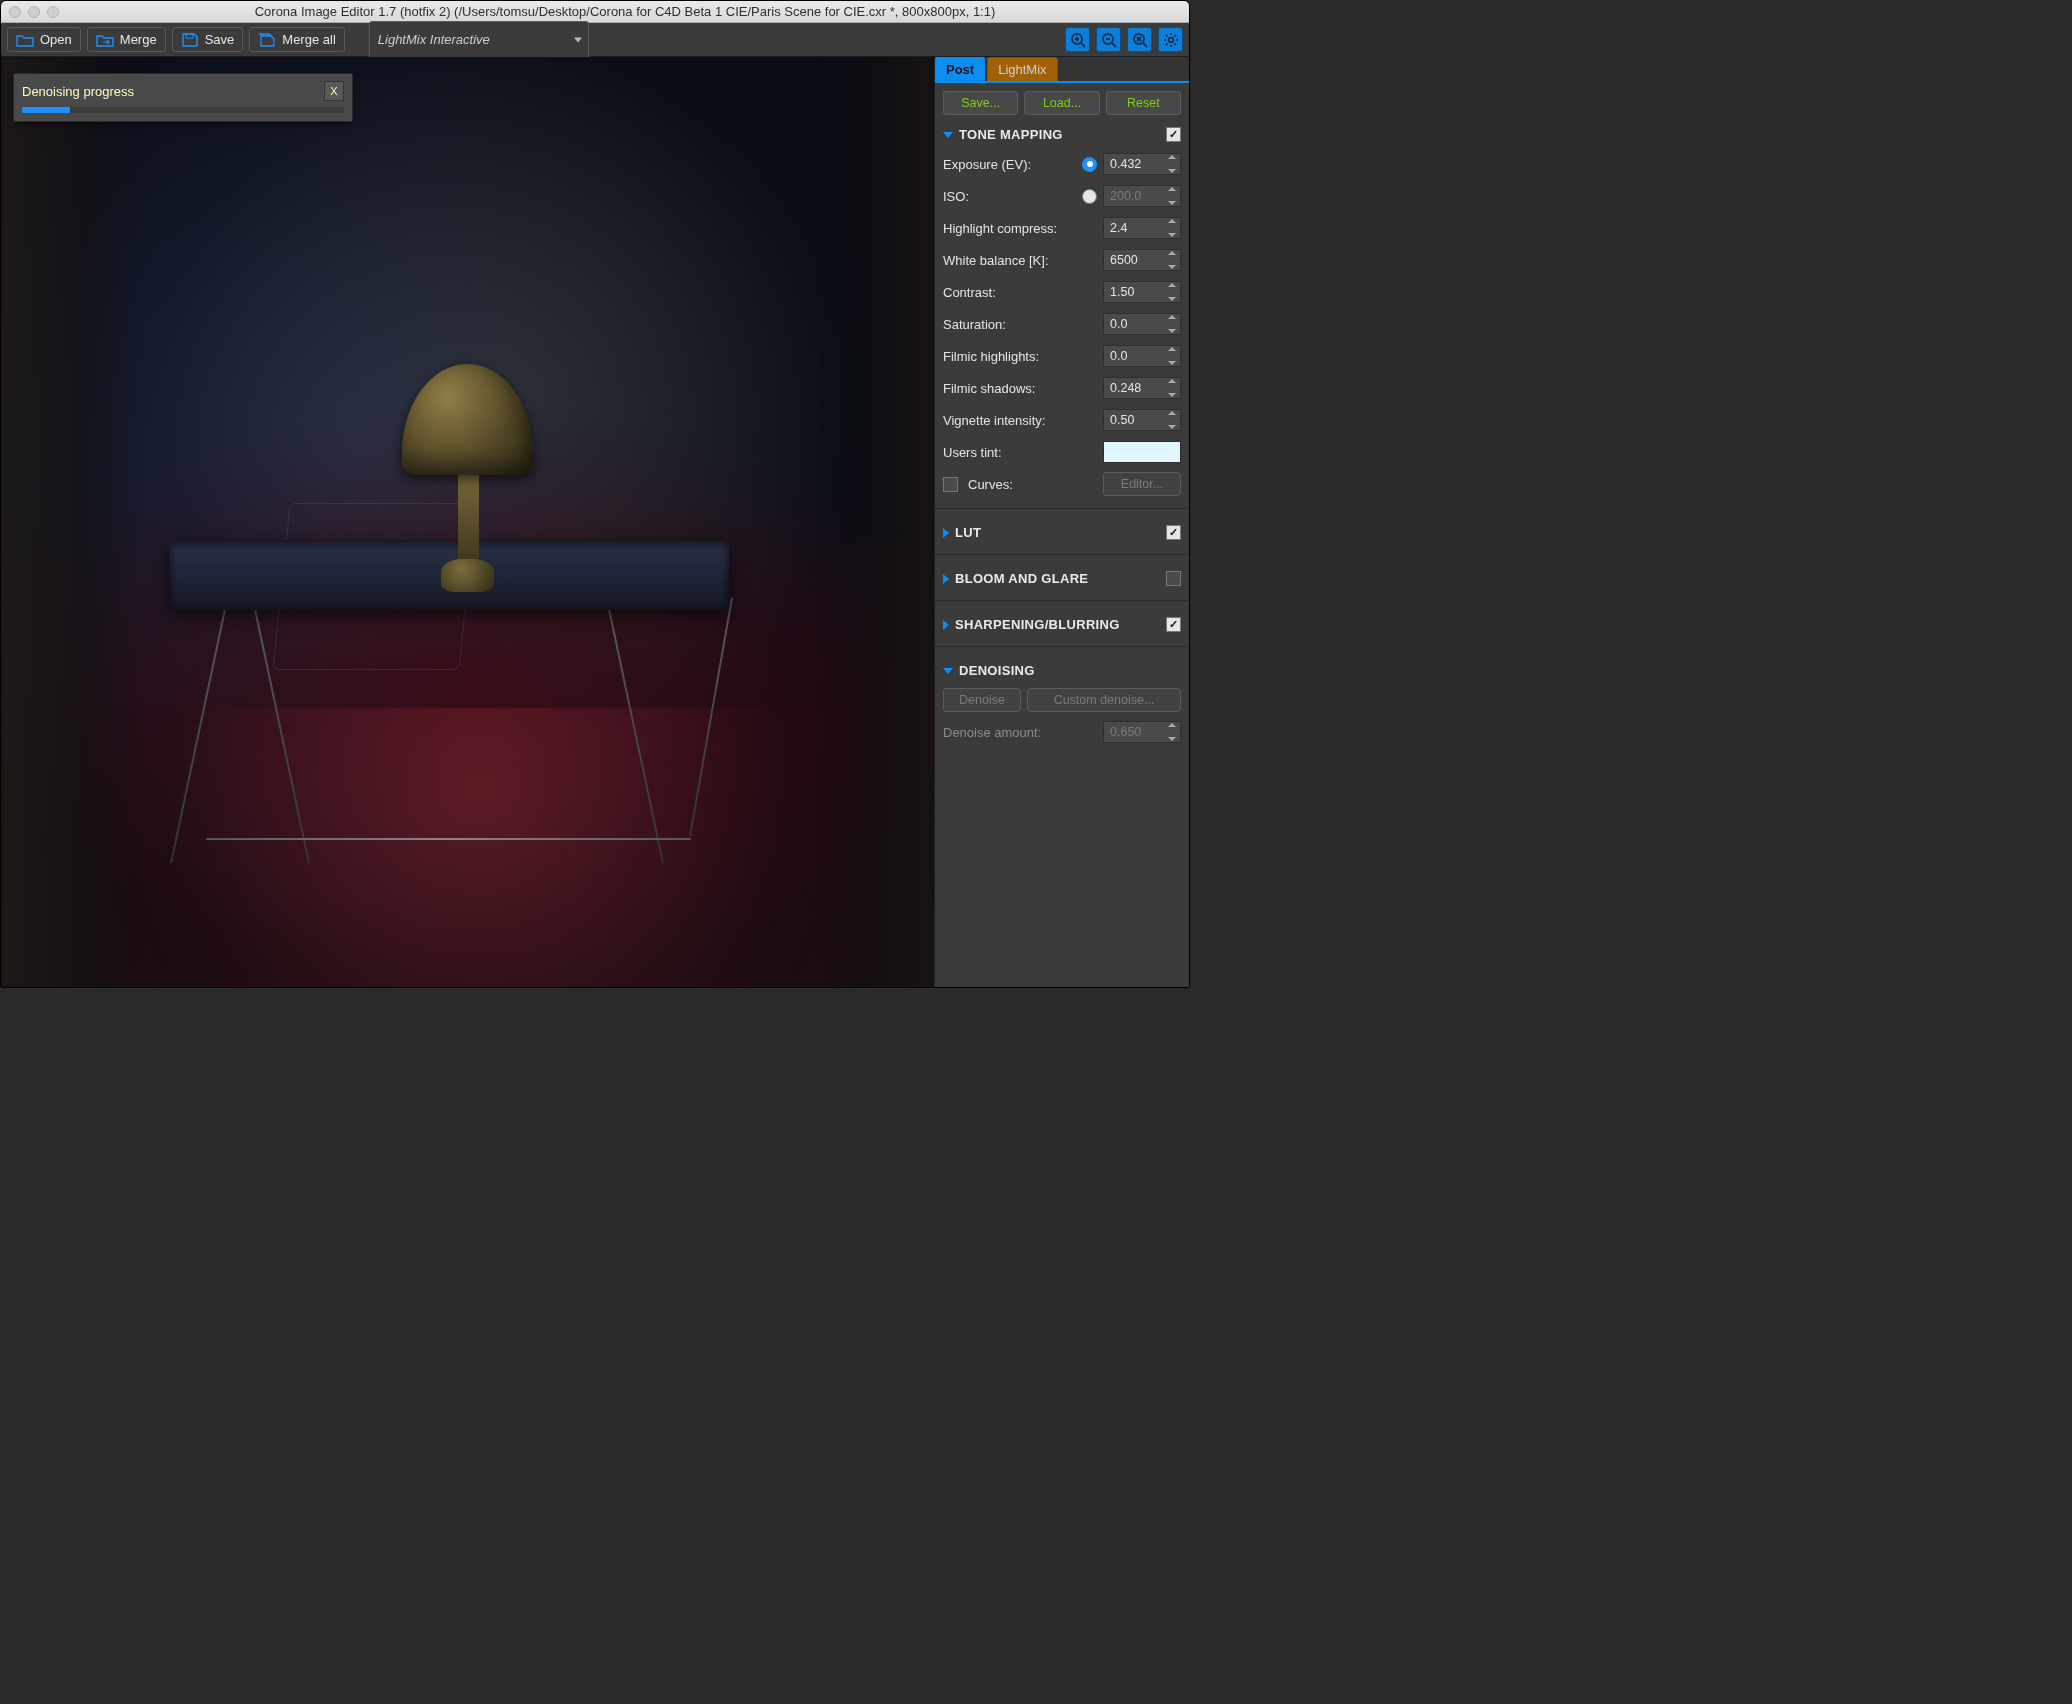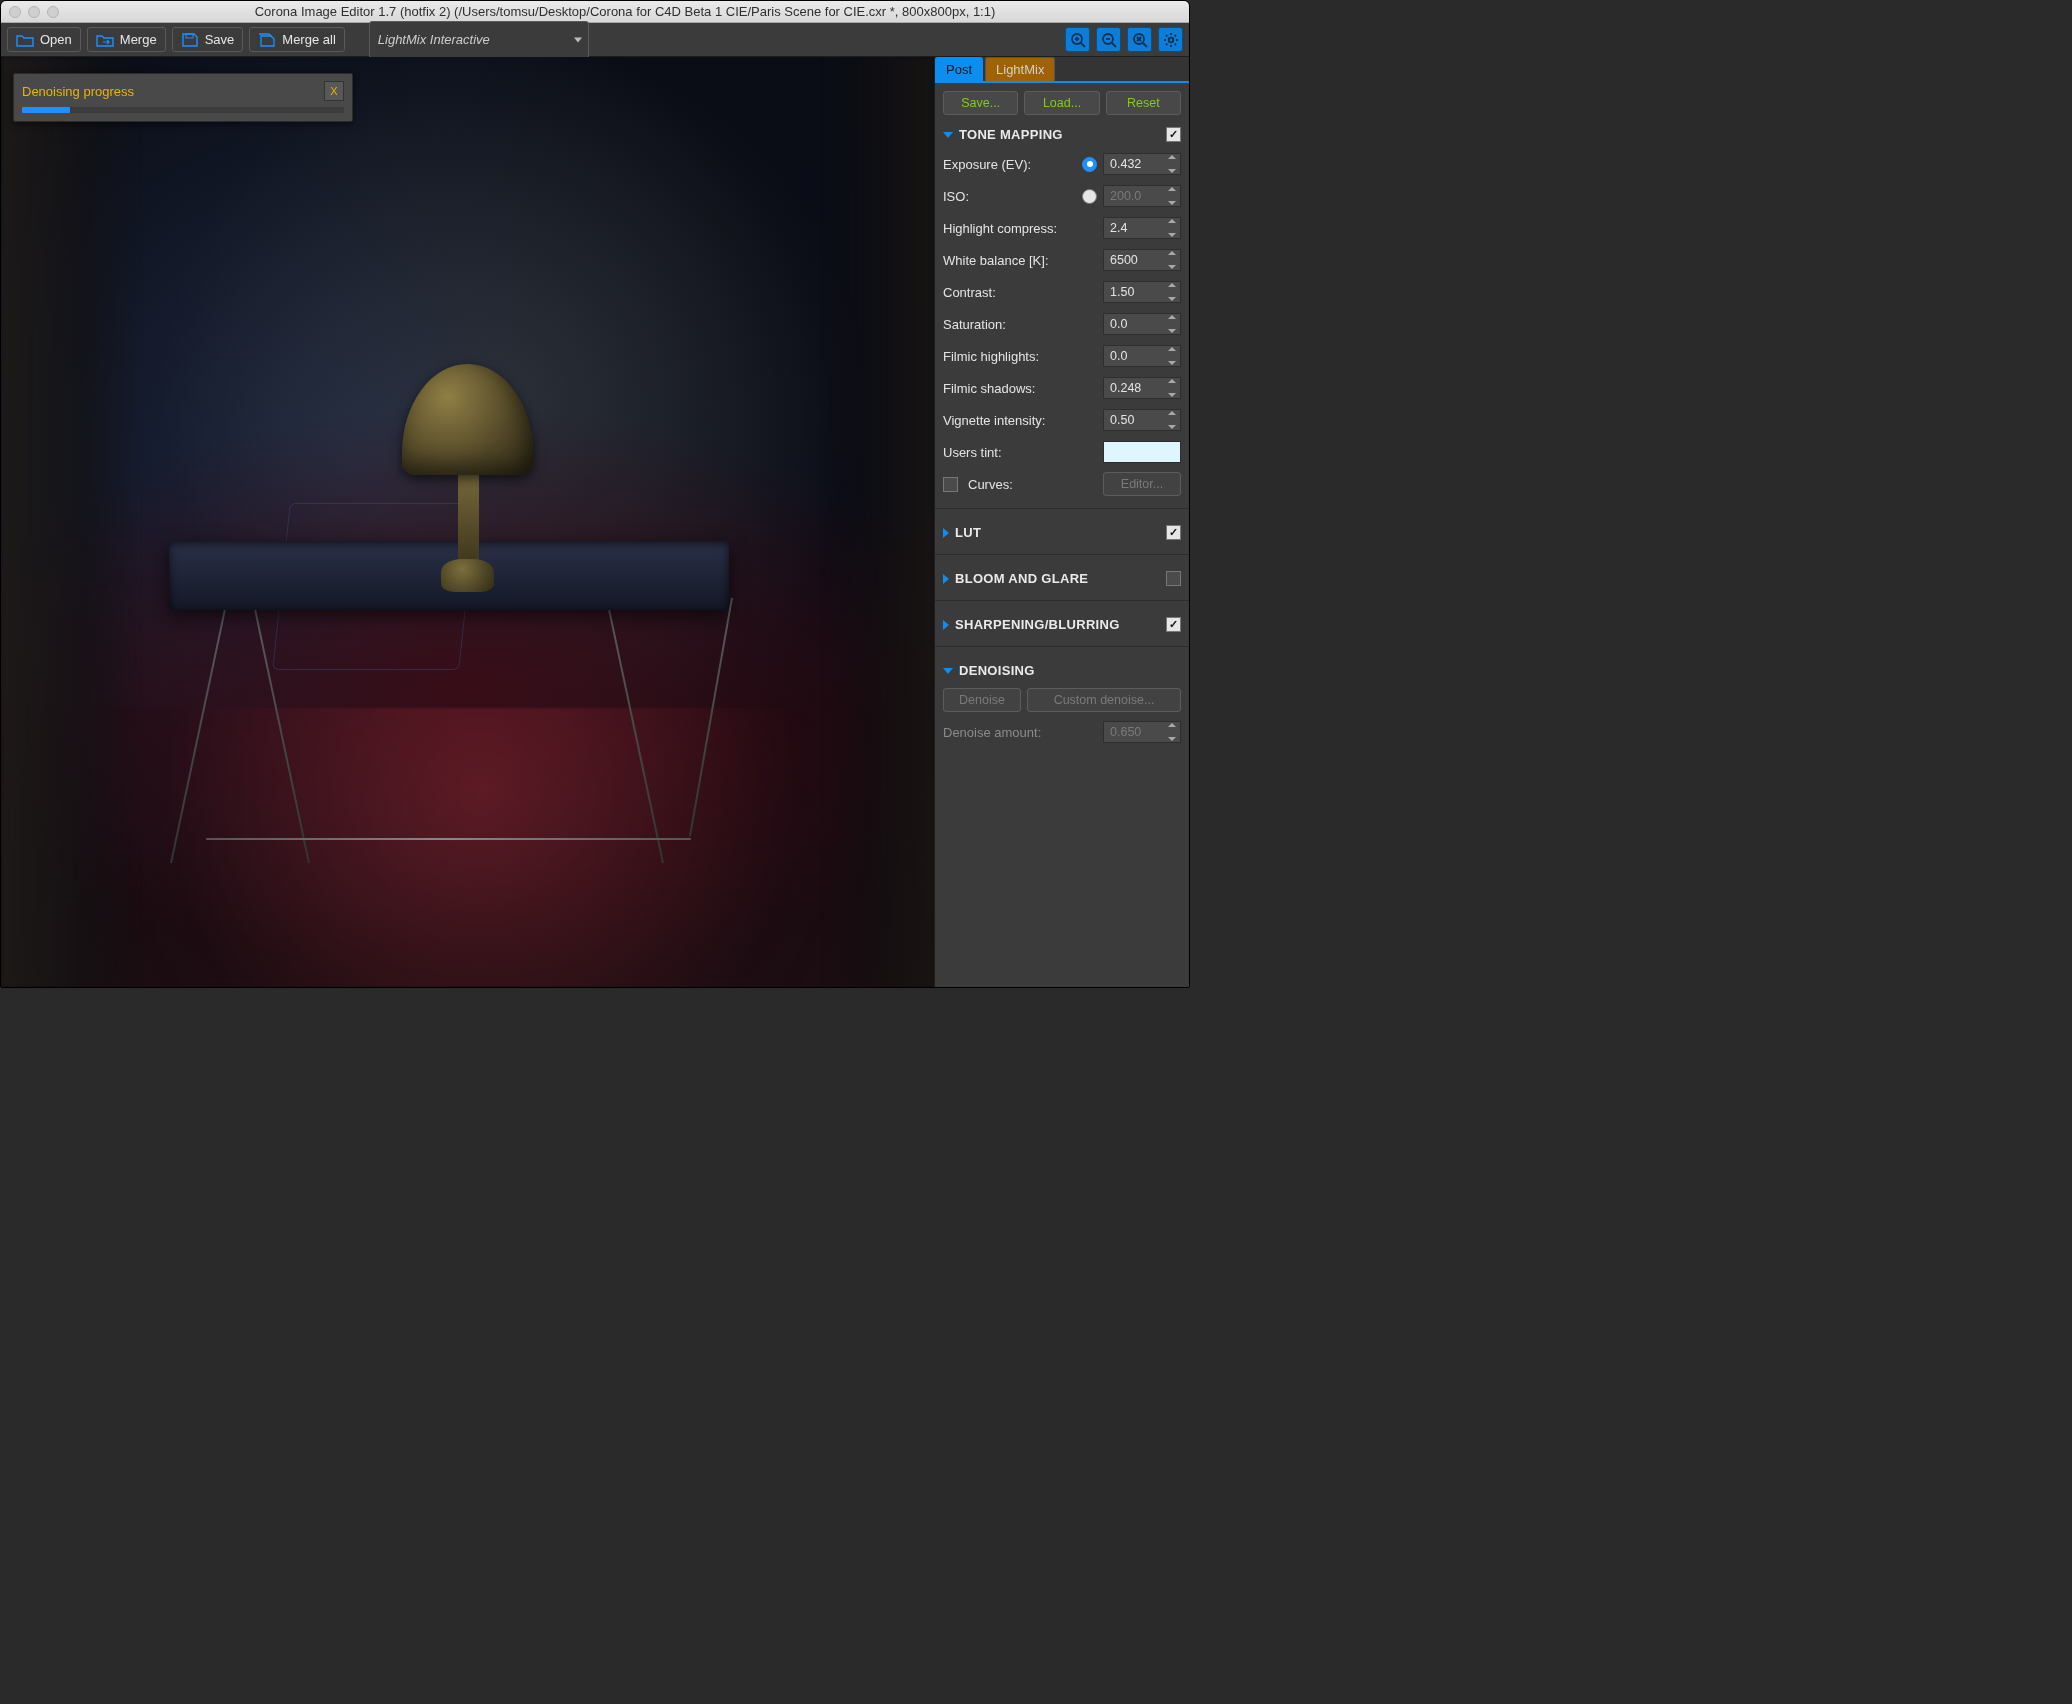--- a/index.html
+++ b/index.html
@@ -37,30 +37,30 @@
   .l2 { left:30%; top:59%; height:28%; transform:rotate(-12deg); }
   .l3 { left:68%; top:59%; height:28%; transform:rotate(-12deg); }
   .l4 { left:76%; top:58%; height:26%; transform:rotate(10deg); }
   .crossbar { position:absolute; left:22%; width:52%; top:84%; height:2px; background:linear-gradient(90deg,#555,#888,#555); border-radius:1px; }
   .lampshade { position:absolute; left:43%; top:33%; width:14%; height:12%; background: radial-gradient(circle at 35% 30%, #8f7e45, #4f4526 60%, #2e2816); border-radius: 50% 50% 12% 12% / 80% 80% 10% 10%; box-shadow: inset -6px -10px 20px rgba(0,0,0,.45), 0 4px 12px rgba(0,0,0,.6); }
   .lampstem { position:absolute; left:49%; top:44%; width:2.2%; height:11%; background: linear-gradient(#7a6d3c,#3d341b); border-radius:2px; }
   .lampbase { position:absolute; left:47.2%; top:54%; width:5.6%; height:3.5%; background: radial-gradient(circle at 40% 30%, #7c6f3e, #2e2914); border-radius: 40% 40% 25% 25%; }
   .chairoutline { position:absolute; left:30%; top:48%; width:20%; height:18%; border:1px solid rgba(70,90,140,.35); border-radius:6px; transform: skewX(-6deg); }
   .fg-left { position:absolute; left:0; top:0; width:15%; height:100%; background: linear-gradient(90deg, rgba(30,26,24,.95), rgba(20,18,20,.6) 60%, rgba(0,0,0,0)); filter: blur(2px); }
   .fg-right { position:absolute; right:0; top:0; width:12%; height:100%; background: linear-gradient(270deg, rgba(24,20,18,.95), rgba(18,15,16,.5) 55%, rgba(0,0,0,0)); filter: blur(2px); }
-  .overlay { position: absolute; top: 16px; left: 12px; width: 340px; background: #494949; border: 1px solid #2b2b2b; border-radius: 2px; padding: 7px 8px 8px; color: #eab308; box-shadow: 0 2px 6px rgba(0,0,0,.5); }
+  .overlay { position: absolute; top: 16px; left: 12px; width: 340px; background: #494949; border: 1px solid #2b2b2b; border-radius: 2px; padding: 7px 8px 8px; color: #fef9c3; box-shadow: 0 2px 6px rgba(0,0,0,.5); }
   .overlay-row { display: flex; align-items: center; }
   .overlay-title { flex: 1; font-size: 13px; }
   .overlay-close { width: 20px; height: 20px; background: #585858; border: 1px solid #333; display: flex; align-items: center; justify-content: center; font-size: 11px; cursor: pointer; }
   .progressbar { margin-top: 6px; height: 6px; background: #3c3c3c; border-radius: 1px; }
   .progressfill { height: 100%; width: 15%; background: #1e90ff; border-radius: 1px; }
   .sidepanel { width: 255px; background: #3b3b3b; border-left: 1px solid #1f1f1f; display: flex; flex-direction: column; overflow-y: auto; }
   .tabs { display: flex; height: 26px; align-items: stretch; background: #343434; border-bottom: 2px solid #0c8df0; }
   .tab { padding: 0 10px; display: flex; align-items: center; border: 1px solid #555; border-bottom: none; border-radius: 3px 3px 0 0; margin-right: 2px; background: #a16207; color: #cfcfcf; cursor: pointer; font-size: 13px; }
-  .tab.active { background: #0c8df0; color: #0a1420; font-weight: 400; border-color: #0c8df0; }
+  .tab.active { background: #0c8df0; color: #0a1420; font-weight: 700; border-color: #0c8df0; }
   .panel-inner { padding: 8px; display: flex; flex-direction: column; gap: 8px; }
   .btnrow { display: flex; gap: 6px; }
   .pbtn { flex: 1; height: 24px; background: #484848; border: 1px solid #5c5c5c; border-radius: 3px; display: flex; align-items: center; justify-content: center; cursor: pointer; color: #84cc16; font-size: 12.5px; }
   .pbtn.disabled { color: #7a7a7a; background: #424242; cursor: default; }
   .section-hdr { display: flex; align-items: center; gap: 6px; padding: 4px 0 2px; }
   .tri { width: 0; height: 0; border-style: solid; }
   .tri.open { border-width: 6px 5px 0 5px; border-color: #0c8df0 transparent transparent transparent; }
   .tri.closed { border-width: 5px 0 5px 6px; border-color: transparent transparent transparent #0c8df0; }
   .sec-title { flex: 1; font-weight: 700; letter-spacing: .3px; color: #eaeaea; font-size: 13px; }
   .chk { width: 15px; height: 15px; border: 1px solid #777; background: #4b4b4b; display: flex; align-items: center; justify-content: center; font-size: 11px; color: #111; cursor:pointer; }

